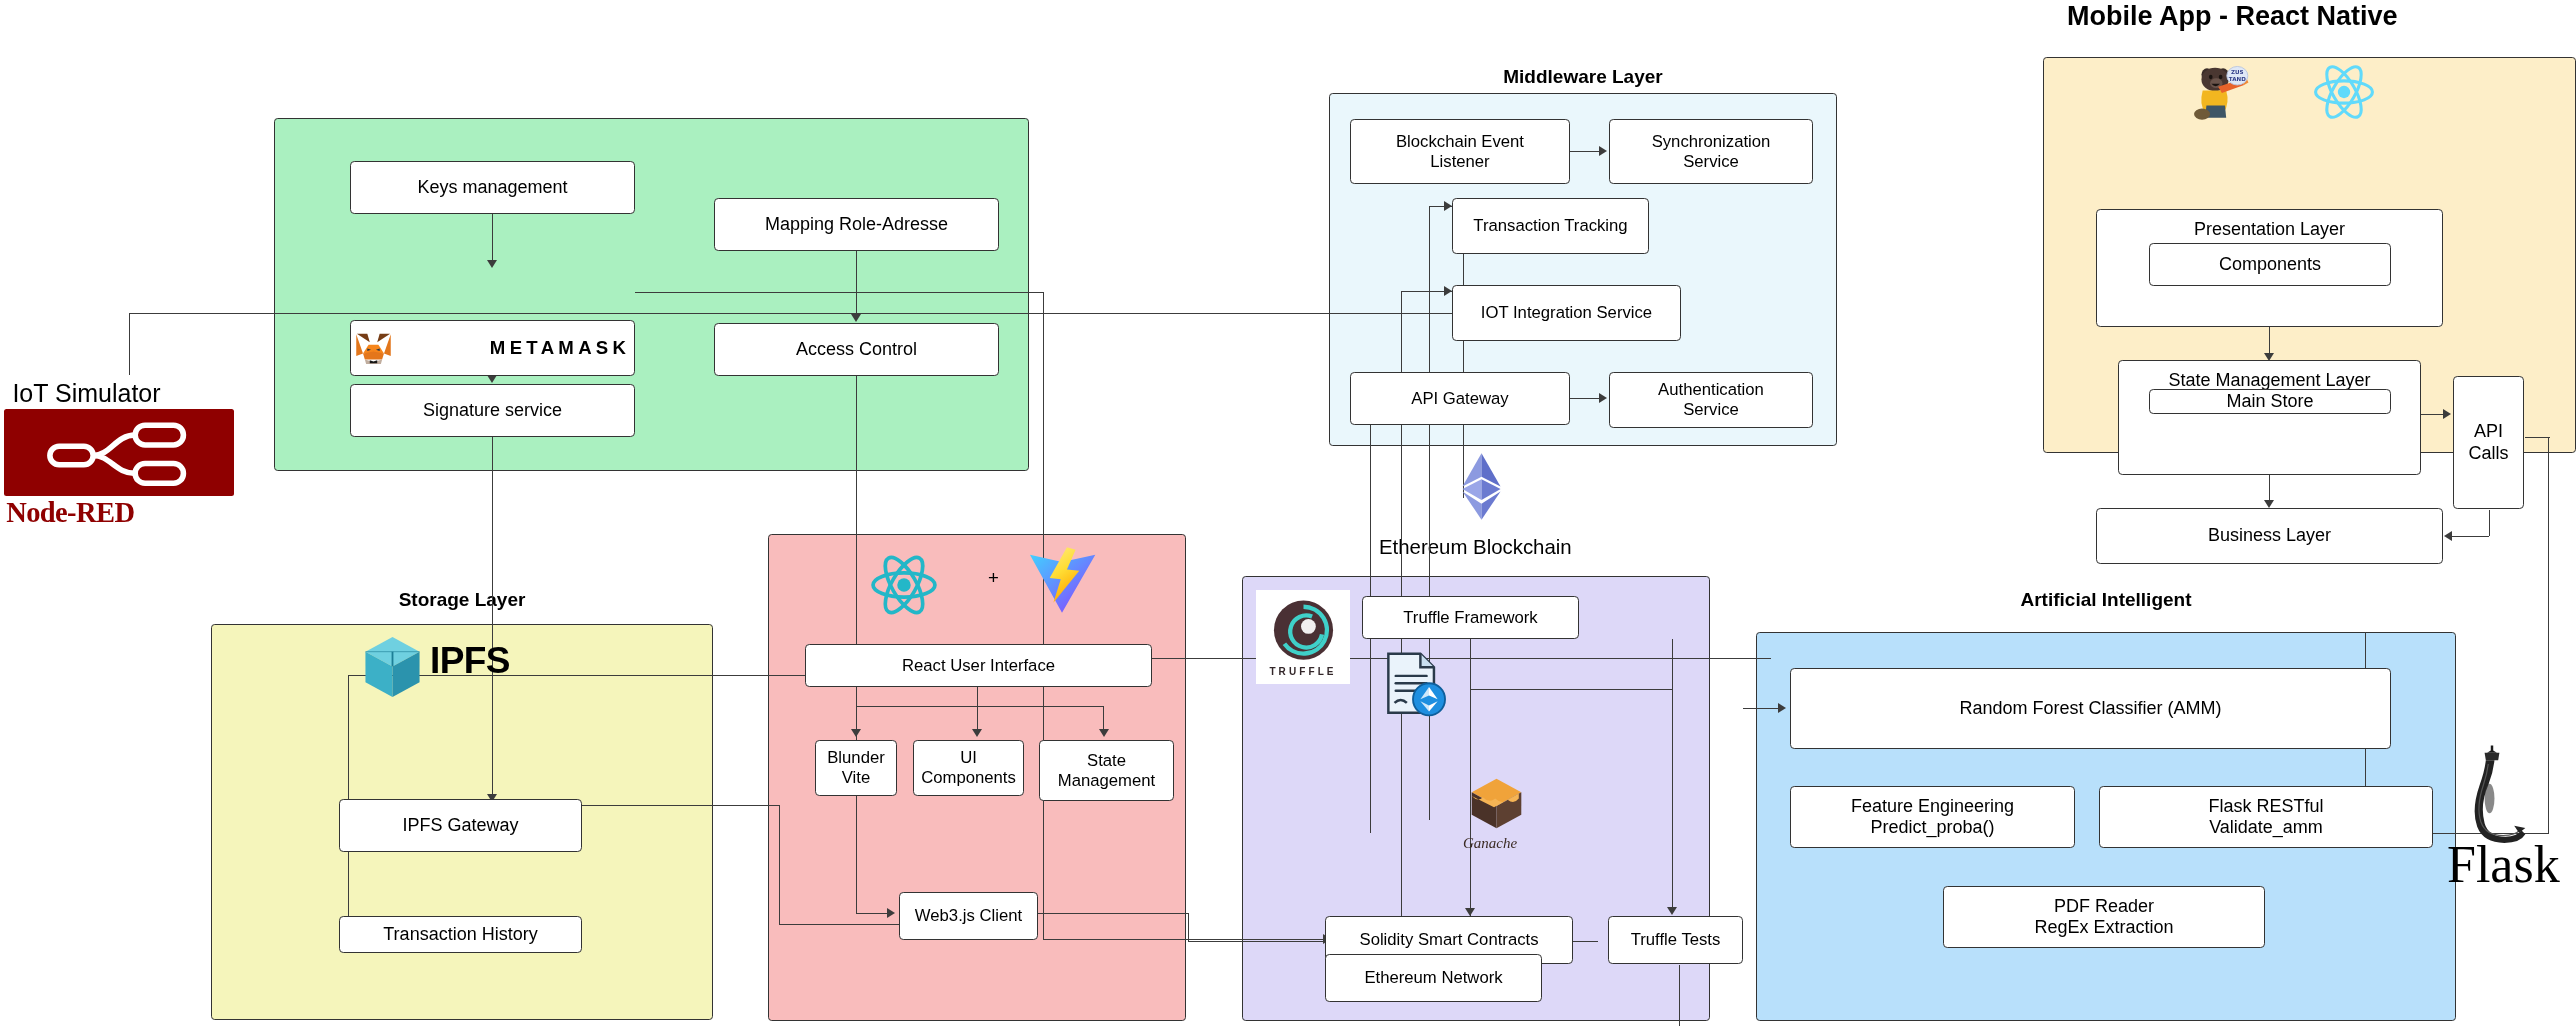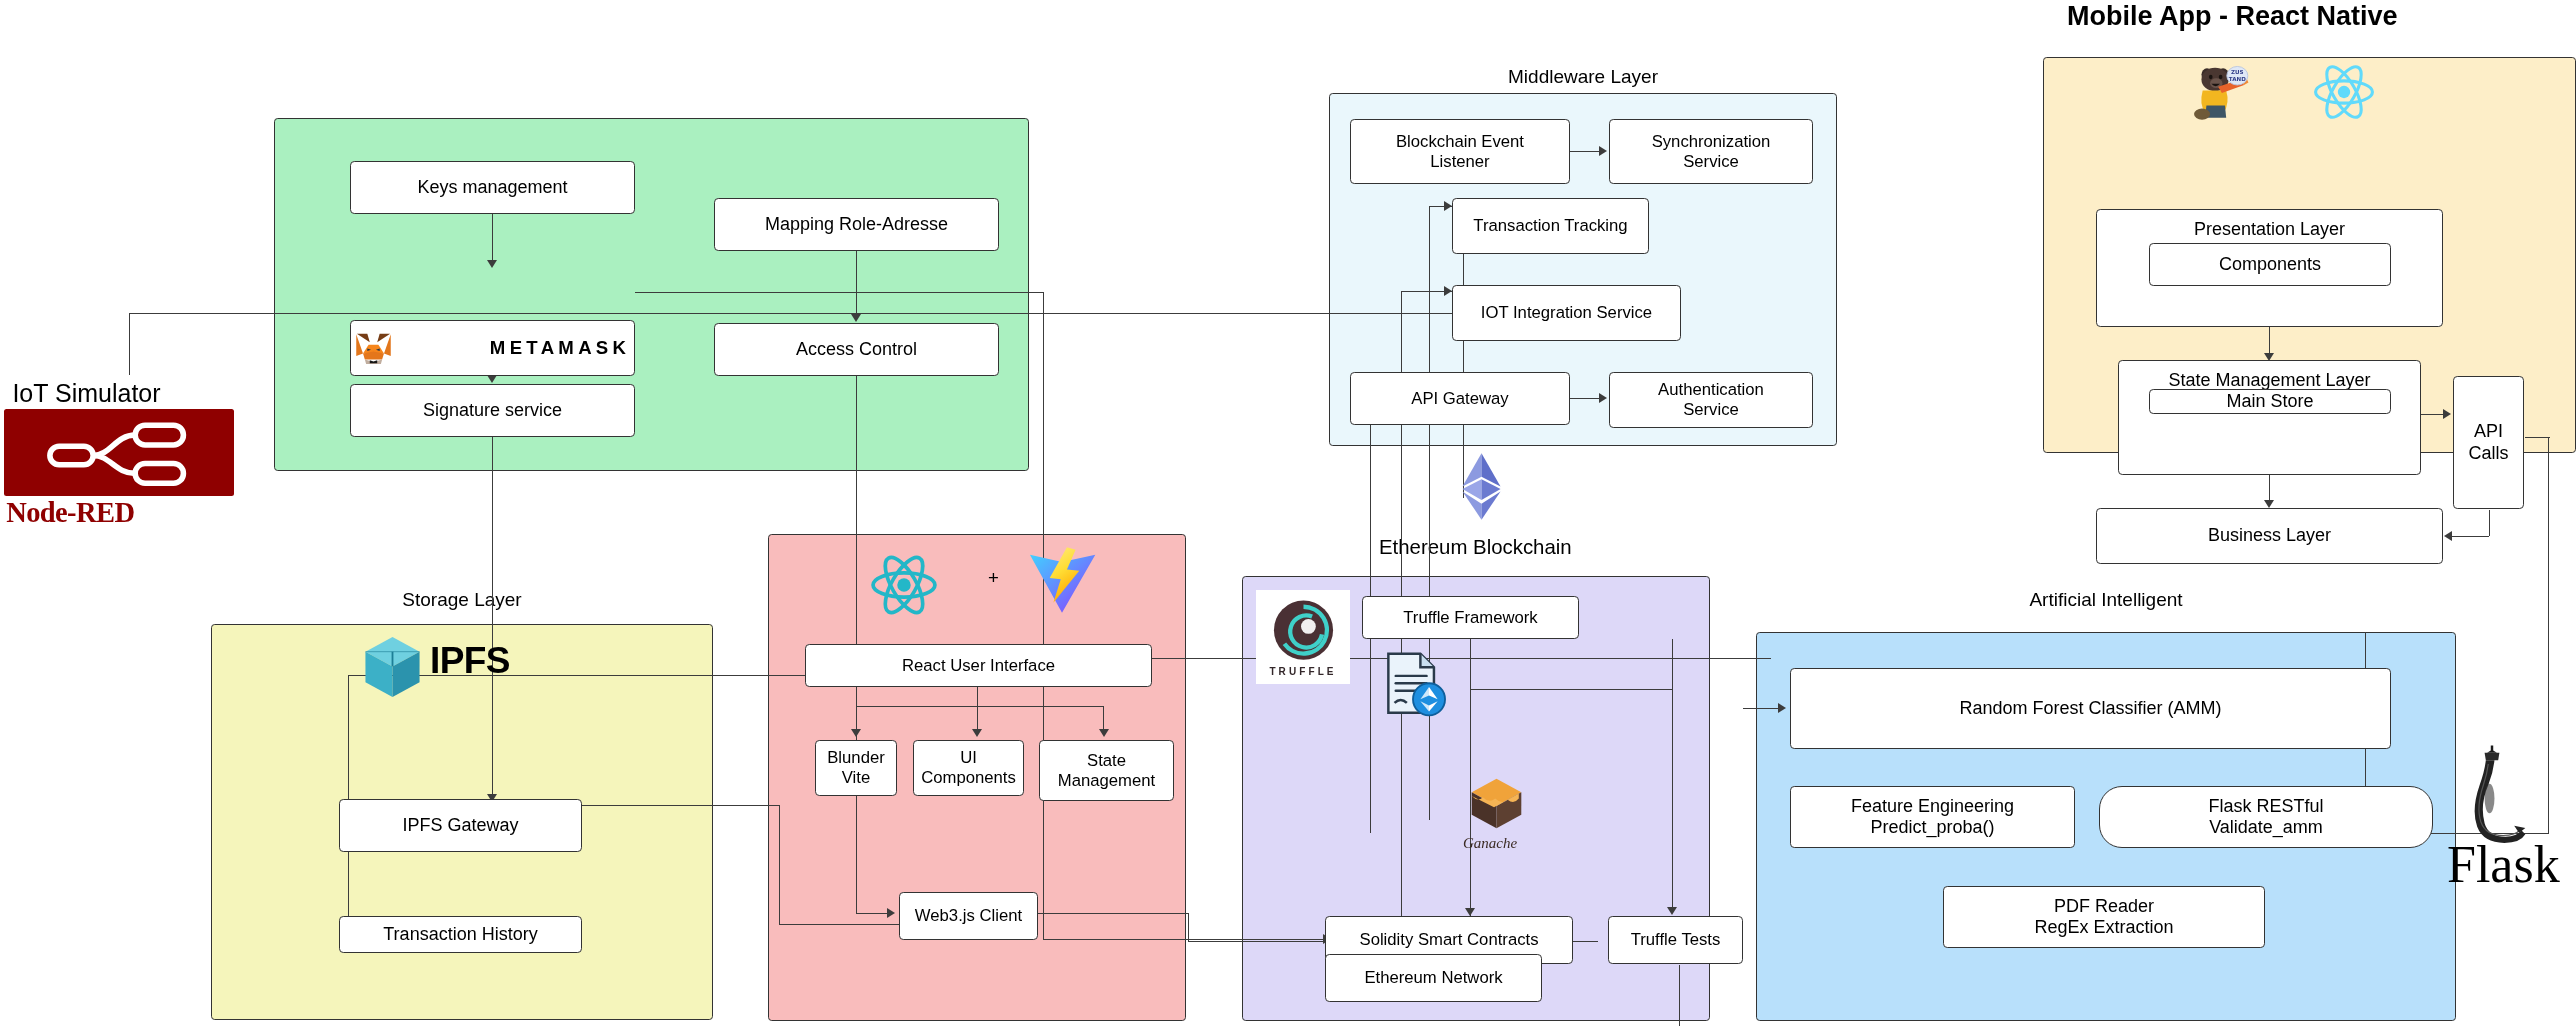--- a/index.html
+++ b/index.html
@@ -2,21 +2,21 @@
 <html style="font-size:10px"><head>
 <meta charset="utf-8">
 <style>
   html,body{margin:0;padding:0;background:#ffffff;}
   body{width:2576px;height:1034px;position:relative;overflow:hidden;
        font-family:"Liberation Sans","DejaVu Sans",sans-serif;color:#000;}
   #stage{position:absolute;left:0;top:0;width:2576px;height:1034px;}
 
   
   .grp{position:absolute;border:1.9px solid #333333;border-radius:3.7px;box-sizing:border-box;}
-  .grp-title{position:absolute;font-size:19px;line-height:1;color:#000;white-space:nowrap;text-align:center;}
+  .grp-title{position:absolute;font-size:19px;line-height:1;color:#000;white-space:nowrap;text-align:center;font-weight:bold;}
   .node{position:absolute;background:#ffffff;border:1.9px solid #333333;border-radius:4.3px;
         box-sizing:border-box;display:flex;align-items:center;justify-content:center;
         text-align:center;font-size:18px;line-height:1.18;padding:1.2px 3.7px;z-index:6;}
   .node.sm{font-size:16.7px;}
   .bigtitle{position:absolute;font-size:27px;font-weight:bold;white-space:nowrap;}
   .plaintitle{position:absolute;font-size:25px;white-space:nowrap;}
 
   
   .ln{position:absolute;background:#3c3c3c;z-index:2;}
   .lnH{height:1.2px;}
@@ -350,21 +350,21 @@
 
   <div class="ln lnV" style="left:1423px;top:965px;height:26px;"></div>
   <div class="arw arw-d" style="left:1418px;top:947px;"></div>
 
   <div class="grp-title" style="left:1756px;top:590px;width:700px;">Artificial Intelligent</div>
   <div class="grp" style="left:1756px;top:632px;width:700px;height:389px;background:#b8e0fb;"></div>
 
   <div class="node" style="left:1790px;top:668px;width:601px;height:81px;">Random Forest Classifier (AMM)</div>
   <div class="node" style="left:1790px;top:786px;width:285px;height:62px;white-space:pre-line;">Feature Engineering
 Predict_proba()</div>
-  <div class="node" style="left:2099px;top:786px;width:334px;height:62px;white-space:pre-line;border-radius:23px;">Flask RESTful
+  <div class="node" style="left:2099px;top:786px;width:334px;height:62px;white-space:pre-line;">Flask RESTful
 Validate_amm</div>
   <div class="node" style="left:1943px;top:886px;width:322px;height:62px;white-space:pre-line;">PDF Reader
 RegEx Extraction</div>
 
   <div class="ln lnH" style="left:1743px;top:708px;width:37px;"></div>
   <div class="arw arw-r" style="left:1778px;top:703px;"></div>
 
   <div class="logo" style="left:2455px;top:743px;">
     <svg width="74" height="111" viewBox="0 0 120 180">
       <path d="M58 4 l4 0 l0 8 l6 4 l-16 0 l6 -4 z" fill="#1a1a1a"></path>

